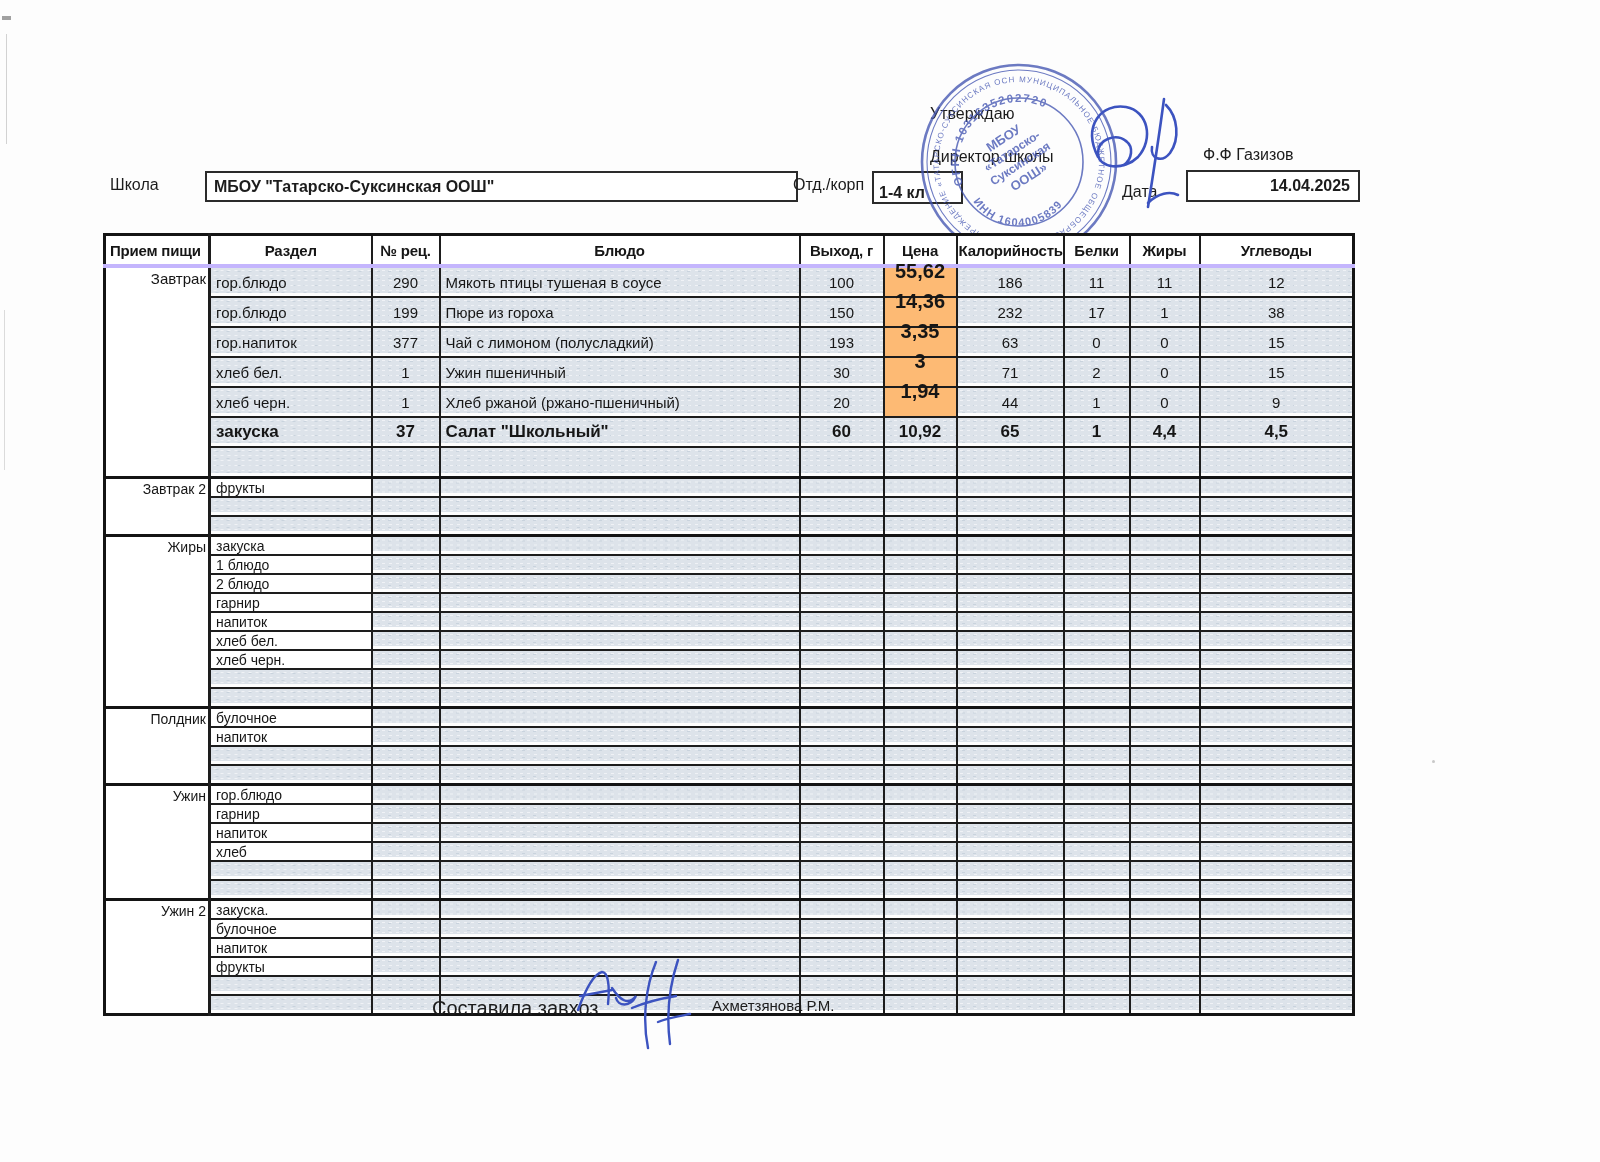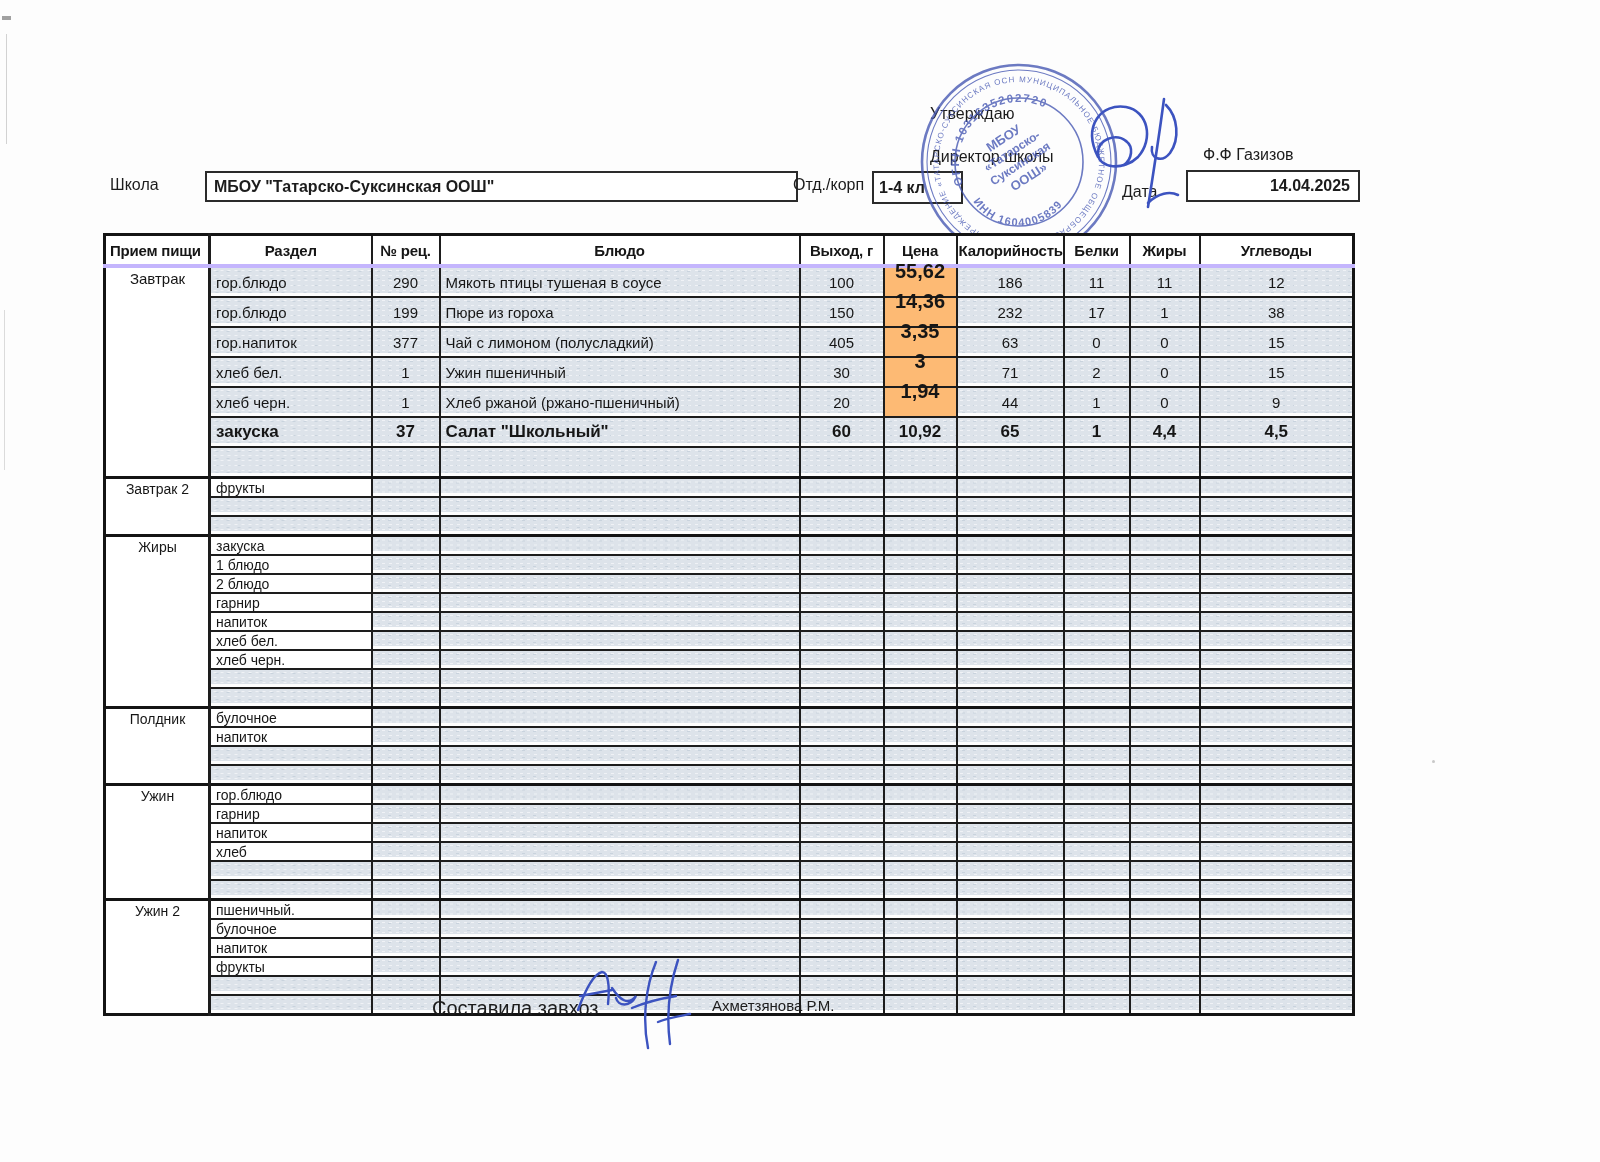--- a/index.html
+++ b/index.html
@@ -9,21 +9,21 @@
     overflow:hidden;
   }
   
   .abs{position:absolute;}
   .lbl{font-size:16px;}
   .formbox{
     position:absolute;border:2px solid #2b2b2b;background:#fff;
     font-size:16px;display:flex;align-items:center;
   }
   #school-box{left:205px;top:171px;width:582px;height:27px;padding-left:7px;font-weight:600;}
-  #dept-box{left:872px;top:171px;width:82px;height:29px;padding-left:5px;font-weight:600;}
+  #dept-box{left:872px;top:171px;width:82px;height:29px;padding-left:5px;font-weight:600;align-items:flex-end;}
   #date-box{left:1186px;top:170px;width:162px;height:28px;justify-content:flex-end;padding-right:8px;font-weight:600;}
   
   table{
     position:absolute;left:103px;top:233px;width:1249px;
     border-collapse:collapse;table-layout:fixed;
     border:3px solid #141414;font-size:15px;color:#161616;
   }
   th,td{border:2px solid #1d1d1d;overflow:visible;white-space:nowrap;}
   thead th{
     height:28px;background:#fff;font-weight:700;font-size:15px;
@@ -35,21 +35,21 @@
     background:#dde3ea;
     background-image:
       radial-gradient(rgba(255,255,255,.55) 1px, transparent 1.3px),
       radial-gradient(rgba(150,168,188,.28) 1px, transparent 1.5px);
     background-size:7px 5px,11px 7px;
     box-shadow:inset 0 -3px 0 rgba(255,255,255,.95);
     padding:0 2px;
   }
   td.meal{
     background:#fff;background-image:none;box-shadow:none;
-    vertical-align:top;text-align:center;padding:2px 2px 0 3px;
+    vertical-align:top;text-align:right;padding:2px 2px 0 3px;
     border-right-width:3px;font-size:15px;
   }
   td.white{background:#fff;background-image:none;box-shadow:none;margin-left:22px;}
   tr.fat td{height:28px;}
   tr.thin td{height:17px;font-size:14px;}
   tr.sec-start td{border-top:3px solid #141414;}
   td.txt{text-align:left;padding-left:5px;}
   td.num{text-align:center;}
   tr.row-large td{font-size:17px;font-weight:600;}
   td.price-big{background:#fdba74;background-image:none;box-shadow:none;vertical-align:top;text-align:center;font-weight:bold;}
@@ -177,21 +177,21 @@
         <td class="price-big"><span>14,36</span></td>
         <td class="num">232</td>
         <td class="num">17</td>
         <td class="num">1</td>
         <td class="num">38</td>
       </tr>
       <tr class="fat">
         <td class="txt">гор.напиток</td>
         <td class="num">377</td>
         <td class="txt">Чай с лимоном (полусладкий)</td>
-        <td class="num">405</td>
+        <td class="num">193</td>
         <td class="price-big"><span>3,35</span></td>
         <td class="num">63</td>
         <td class="num">0</td>
         <td class="num">0</td>
         <td class="num">15</td>
       </tr>
       <tr class="fat">
         <td class="txt">хлеб бел.</td>
         <td class="num">1</td>
         <td class="txt">Ужин пшеничный</td>
@@ -476,21 +476,21 @@
         <td class="txt"></td>
         <td class="num"></td>
         <td class="num"></td>
         <td class="num"></td>
         <td class="num"></td>
         <td class="num"></td>
         <td class="num"></td>
       </tr>
       <tr class="thin sec-start">
         <td class="meal" rowspan="6">Ужин 2</td>
-        <td class="txt white">пшеничный.</td>
+        <td class="txt white">закуска.</td>
         <td class="num"></td>
         <td class="txt"></td>
         <td class="num"></td>
         <td class="num"></td>
         <td class="num"></td>
         <td class="num"></td>
         <td class="num"></td>
         <td class="num"></td>
       </tr>
       <tr class="thin">

